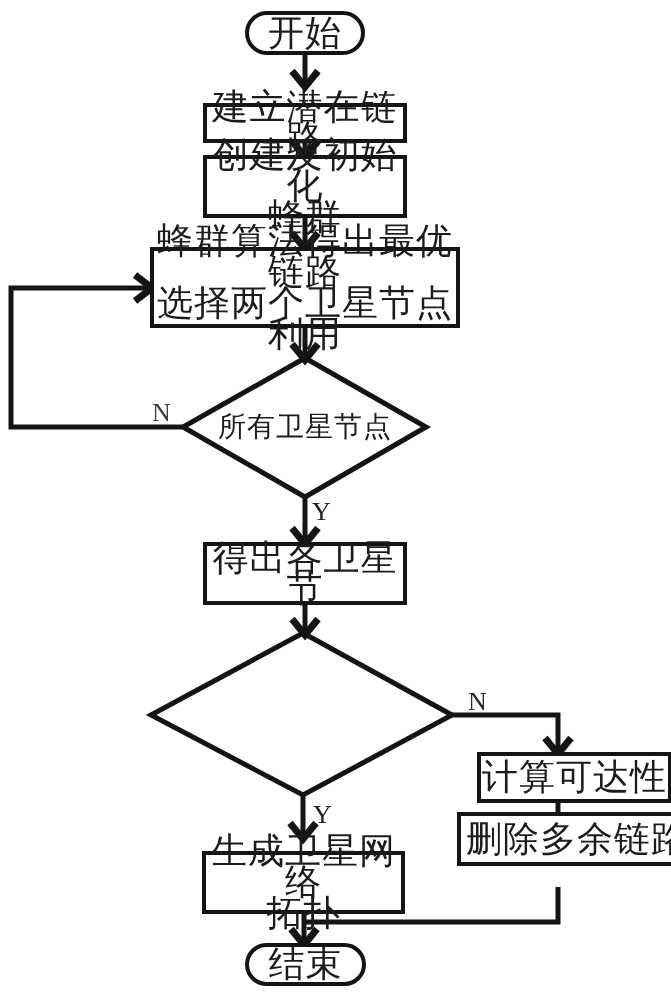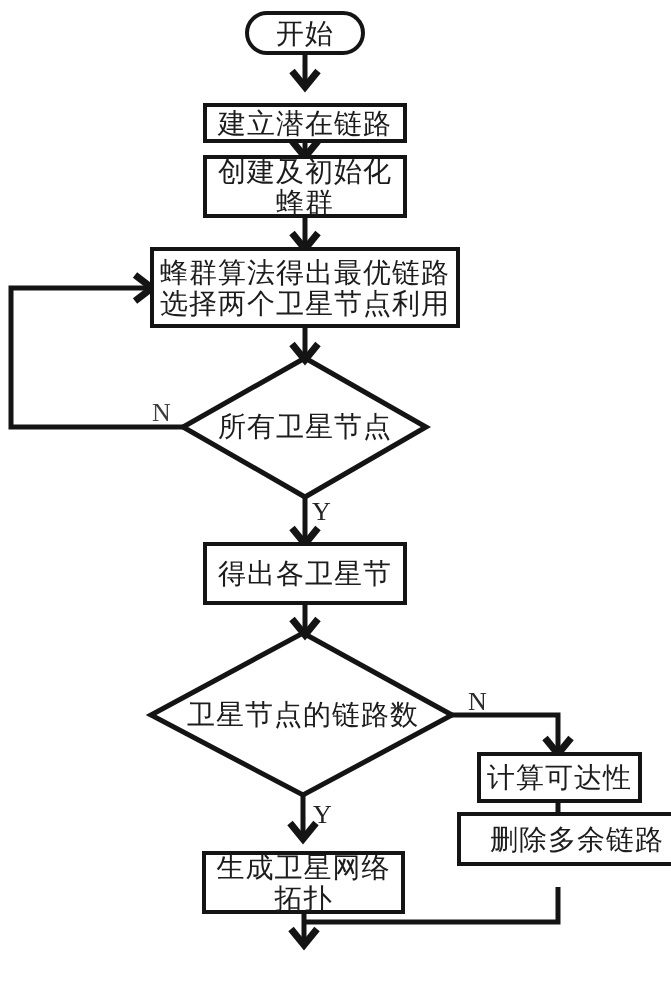--- a/index.html
+++ b/index.html
@@ -15,21 +15,21 @@
   .node {
     position: absolute;
     box-sizing: border-box;
     border: 4px solid #141414;
     background: #ffffff;
     display: flex;
     flex-direction: column;
     align-items: center;
     justify-content: center;
     text-align: center;
-    font-size: 28px;
+    font-size: 36px;
     line-height: 31px;
     letter-spacing: 1px;
     color: #1c1c1c;
   }
   .terminator { border-radius: 24px; }
   .diamond-text {
     position: absolute;
     display: flex;
     flex-direction: column;
     align-items: center;
@@ -108,35 +108,37 @@
 
   <div class="diamond-text" style="left:195px; top:392px; width:220px; height:70px;">
     <span>所有卫星节点</span>
   </div>
 
   <div class="node" style="left:203px; top:542px; width:204px; height:63px;">
     <span>得出各卫星节</span>
   </div>
 
   <div class="diamond-text" style="left:175px; top:680px; width:256px; height:70px;">
-    <span>卫星节点的链路数</span>
   </div>
 
-  <div class="node" style="left:477px; top:752px; width:165px; height:51px;">
+  <div class="node" style="left:477px; top:752px; width:195px; height:51px;">
     <span>计算可达性</span>
   </div>
 
   <div class="node" style="left:457px; top:812px; width:240px; height:54px;text-align:center;">
     <span>删除多余链路</span>
   </div>
 
   <div class="node" style="left:202px; top:837px; width:203px; height:63px;margin-top:14px;">
     <span>生成卫星网络</span>
     <span>拓扑</span>
   </div>
 
+  <div class="node terminator" style="left:245px; top:943px; width:121px; height:43px;">
+    <span>结束</span>
+  </div>
 
   <div class="branch-label" style="left:152px; top:398px;">N</div>
   <div class="branch-label" style="left:312px; top:497px; color:#232323;">Y</div>
   <div class="branch-label" style="left:468px; top:687px; color:#2b2b2b;">N</div>
   <div class="branch-label" style="left:313px; top:800px; color:#232323;">Y</div>
 
 </div>
 
 </body></html>

